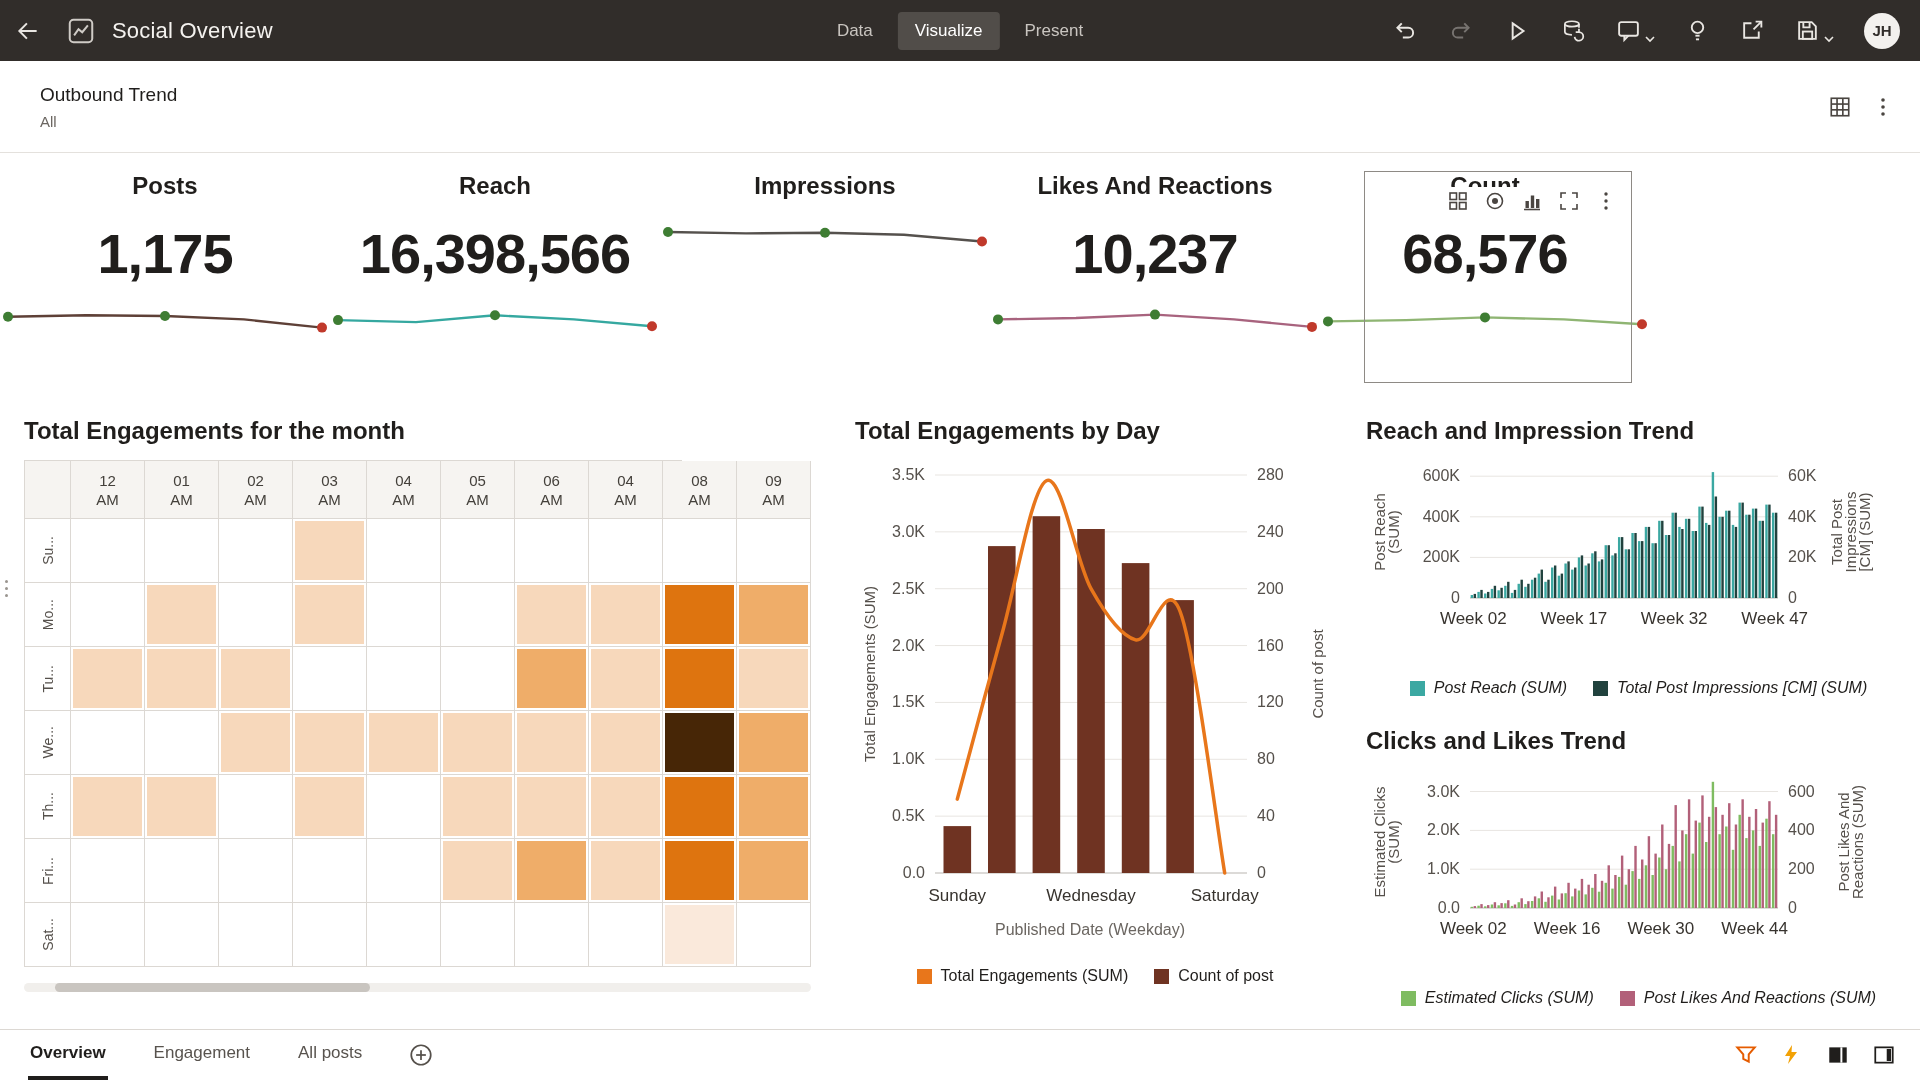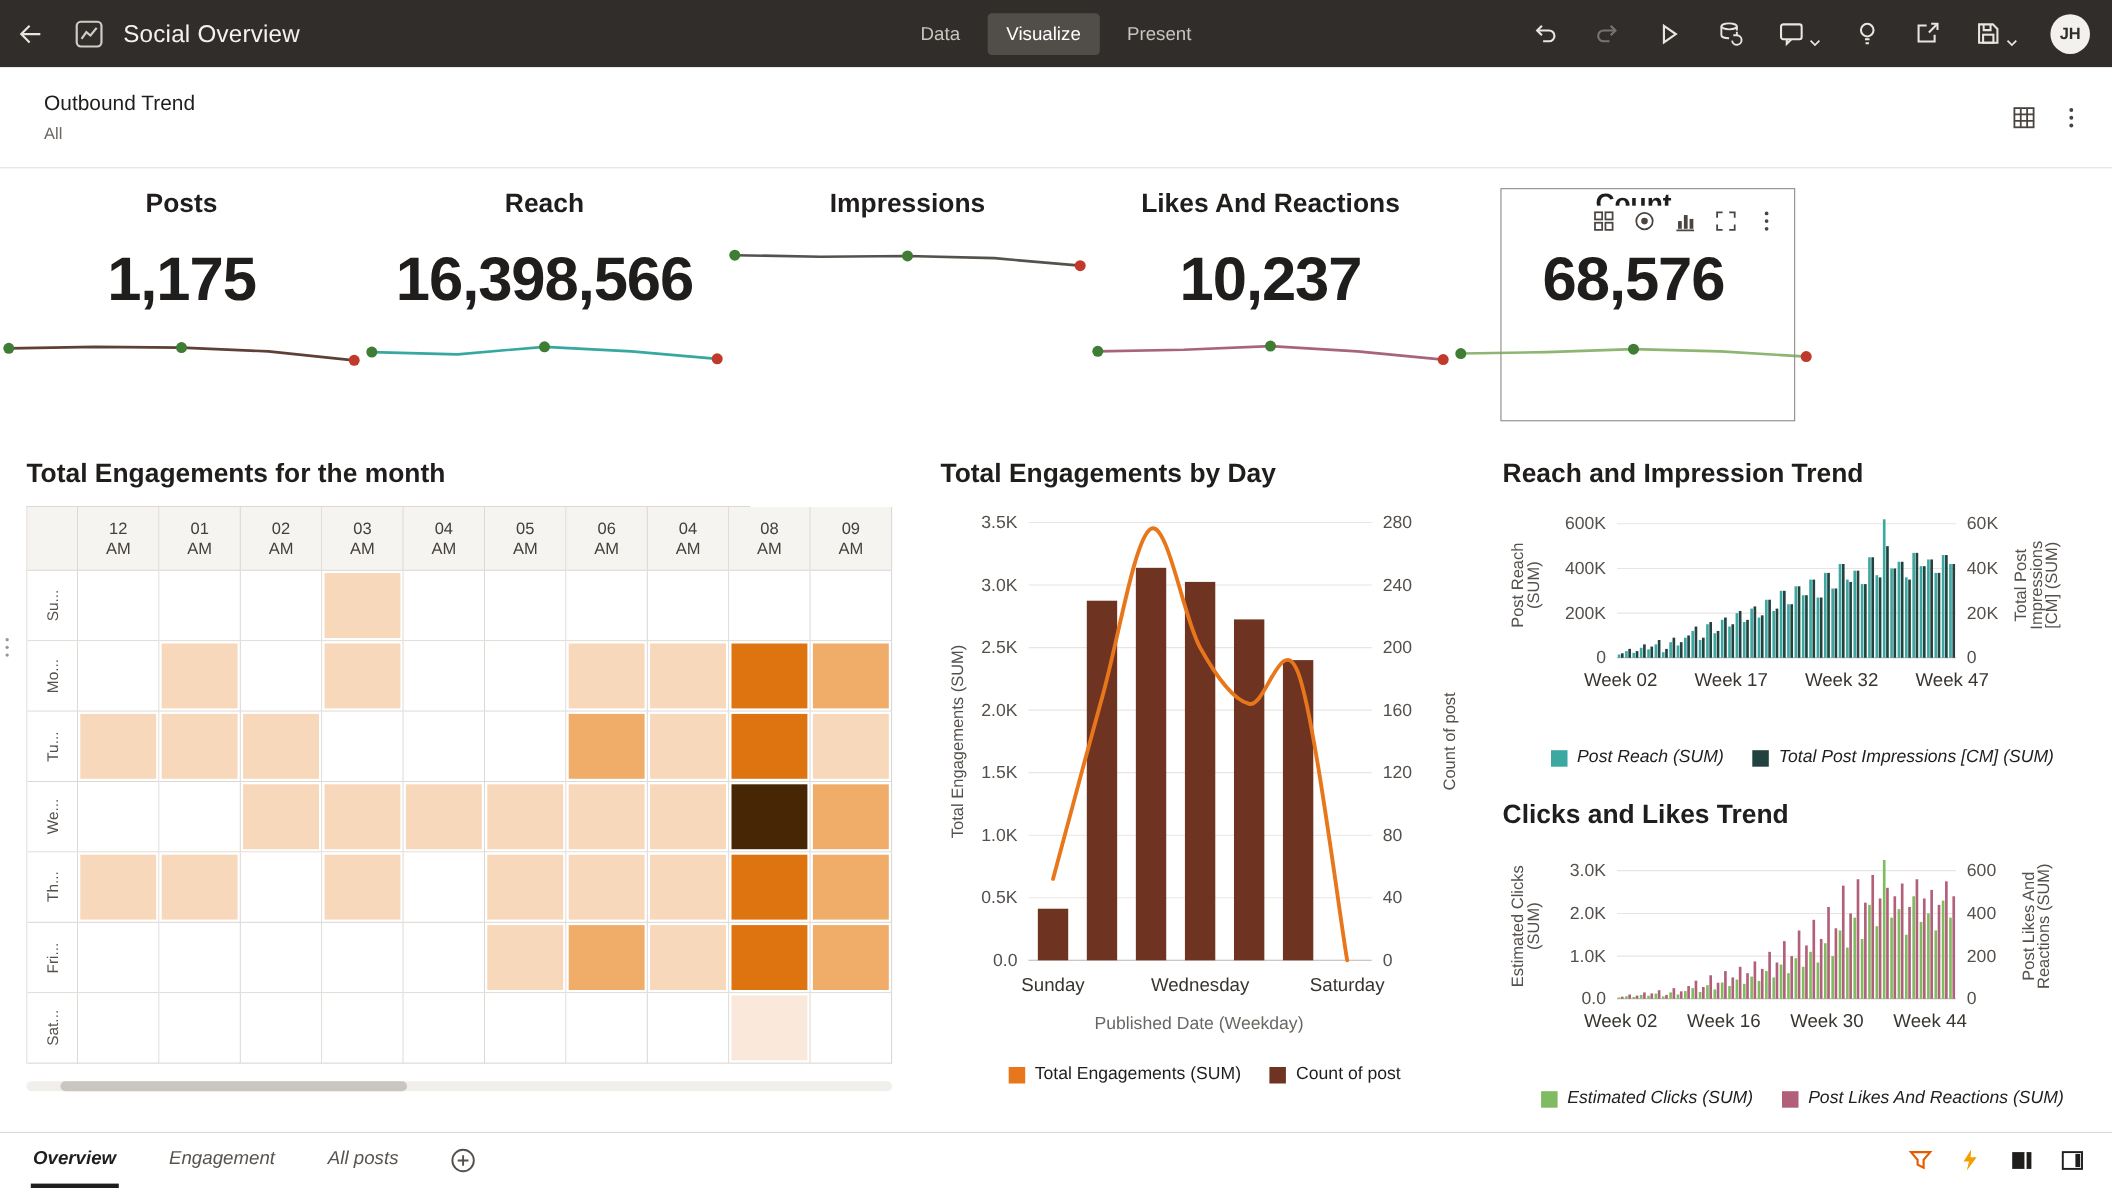--- a/index.html
+++ b/index.html
@@ -78,21 +78,21 @@
   svg text { font-family:"Liberation Sans", sans-serif; }
   .tick { font-size:16px; fill:#55504B; }
   .xtick { font-size:17px; fill:#38342F; }
   .axis-title { font-size:15px; fill:#55504B; }
 
   
   .footer { position:absolute; left:0; top:1029px; width:1920px; height:51px;
     border-top:1px solid #DCD8D3; display:flex; align-items:stretch; background:#fff; }
   .foot-tabs { display:flex; margin-left:28px; gap:44px; }
   .f-tab { font-family:inherit; background:none; border:none; font-size:17px; color:#58534E;
-    cursor:pointer; padding:0 2px; border-bottom:4px solid transparent;font-style:italic; }
+    cursor:pointer; padding:0 2px; border-bottom:4px solid transparent; }
   .f-tab.active { color:#201E1C; font-weight:700; border-bottom-color:#201E1C; }
   .add-canvas { margin-left:42px; align-self:center; width:30px; height:30px; }
   .foot-icons { margin-left:auto; display:flex; align-items:center; gap:22px; padding-right:24px; }
 
   .drag-handle { position:absolute; left:2px; top:580px; width:8px; display:flex;
     flex-direction:column; gap:4px; align-items:center; cursor:row-resize; }
   .drag-handle i { width:3px; height:3px; border-radius:50%; background:#9A958F; display:block; }
 </style>
 </head>
 <body>

